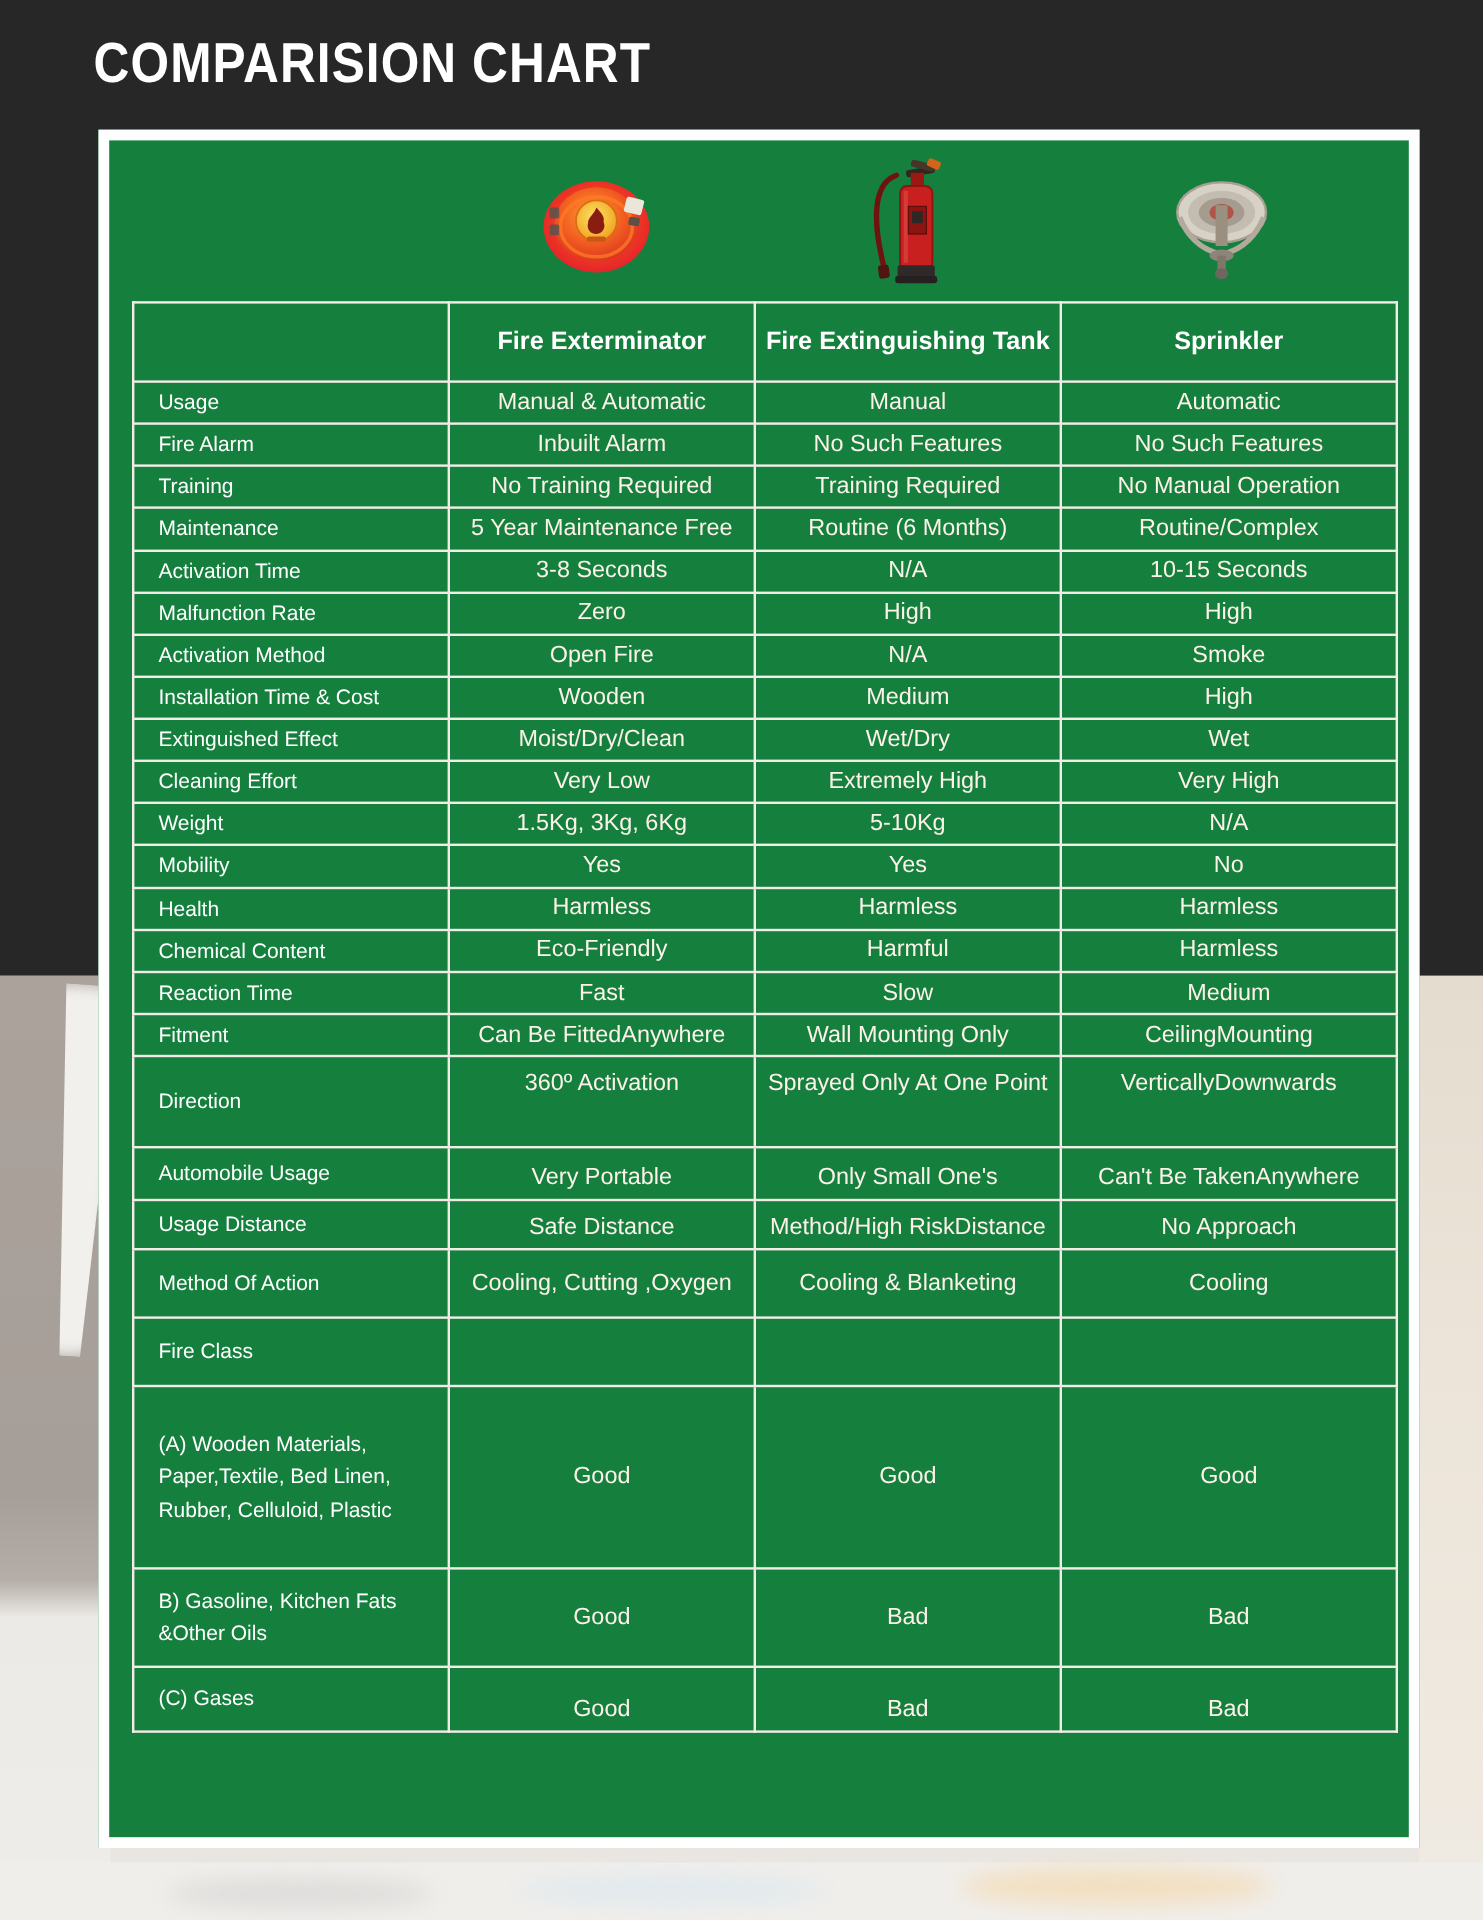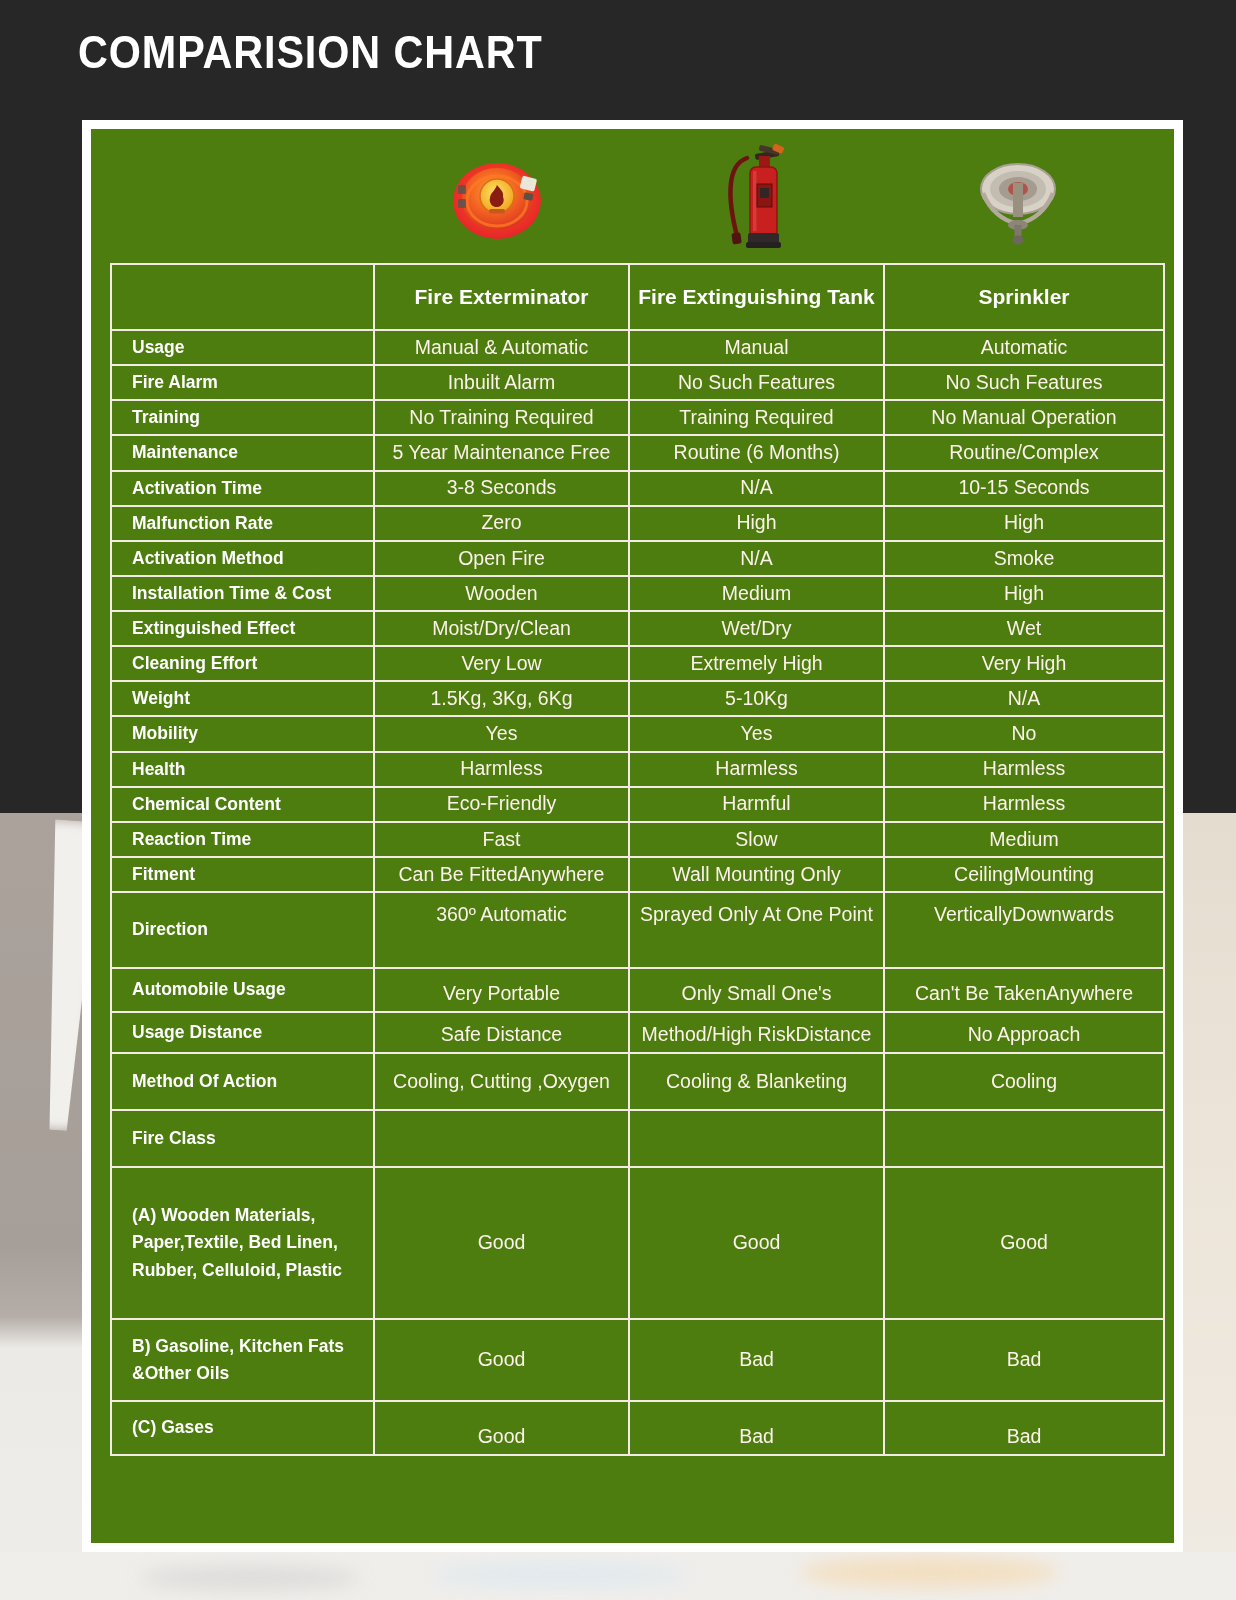--- a/index.html
+++ b/index.html
@@ -21,37 +21,37 @@
   .sm2{left:800px;top:4px;width:260px;height:32px;background:#f3ddba;}
   .sm3{left:140px;top:14px;width:220px;height:24px;background:#d9d9d7;}
 
   
   .bg-dark{position:absolute;left:0;top:0;width:1236px;height:813px;background:#272727;}
   .title{position:absolute;left:78px;top:24px;margin:0;color:#ffffff;
     font-size:47px;font-weight:bold;letter-spacing:1px;white-space:nowrap;
     transform:scaleX(.88);transform-origin:left center;}
 
   
-  .panel{position:absolute;left:82px;top:120px;width:1101px;height:1432px;
-    box-sizing:border-box;border:9px solid #ffffff;background:#4d7c0f;}
+  .panel{position:absolute;left:82px;top:108px;width:1101px;height:1432px;
+    box-sizing:border-box;border:9px solid #ffffff;background:#15803d;}
   .icon{position:absolute;}
   .icon-ball{left:360px;top:30px;}
   .icon-ext{left:624px;top:14px;}
   .icon-spr{left:884px;top:26px;}
 
   
   table.cmp{position:absolute;left:19px;top:134px;width:1053px;
     border-collapse:collapse;table-layout:fixed;}
   .cmp th,.cmp td{border:2.5px solid #f3ece6;box-sizing:border-box;
     overflow:hidden;}
   .cmp thead tr{height:66px;}
   .cmp th{color:#ffffff;font-size:21px;font-weight:bold;text-align:center;
     padding:2px 6px;line-height:1.25;}
   .cmp tbody tr{height:34px;}
-  .cmp td.lbl{color:#ffffff;font-weight:bold;font-size:17.5px;
+  .cmp td.lbl{color:#ffffff;font-weight:normal;font-size:17.5px;
     padding:3px 10px 3px 20px;line-height:1.55;text-align:left;}
   .cmp td.val{color:#fcf2ea;font-size:19.5px;text-align:center;
     padding:2px 8px;line-height:1.2;}
   .cmp tbody tr:nth-child(17){height:76px;margin-top:34px;}
   .cmp tbody tr:nth-child(17) td.val{vertical-align:top;padding-top:10px;}
   .cmp tbody tr:nth-child(18){height:44px;}
   .cmp tbody tr:nth-child(18) td.val{vertical-align:bottom;padding-bottom:6px;}
   .cmp tbody tr:nth-child(19){height:41px;}
   .cmp tbody tr:nth-child(19) td.val{vertical-align:top;padding-top:10px;}
   .cmp tbody tr:nth-child(20){height:57px;}
@@ -251,21 +251,21 @@
             <td class="val">Medium</td>
           </tr>
           <tr>
             <td class="lbl">Fitment</td>
             <td class="val">Can Be FittedAnywhere</td>
             <td class="val">Wall Mounting Only</td>
             <td class="val">CeilingMounting</td>
           </tr>
           <tr>
             <td class="lbl">Direction</td>
-            <td class="val">360º Automatic</td>
+            <td class="val">360º Activation</td>
             <td class="val">Sprayed Only At One Point</td>
             <td class="val">VerticallyDownwards</td>
           </tr>
           <tr>
             <td class="lbl">Automobile Usage</td>
             <td class="val">Very Portable</td>
             <td class="val">Only Small One's</td>
             <td class="val">Can't Be TakenAnywhere</td>
           </tr>
           <tr>

